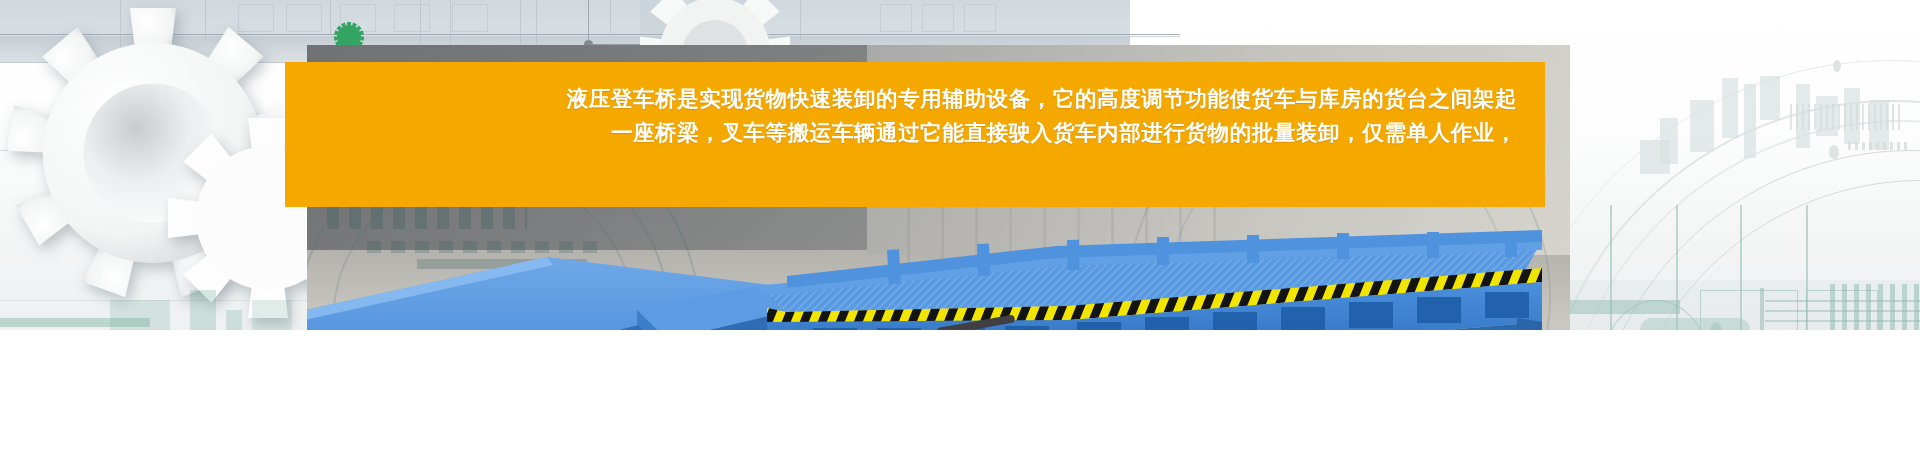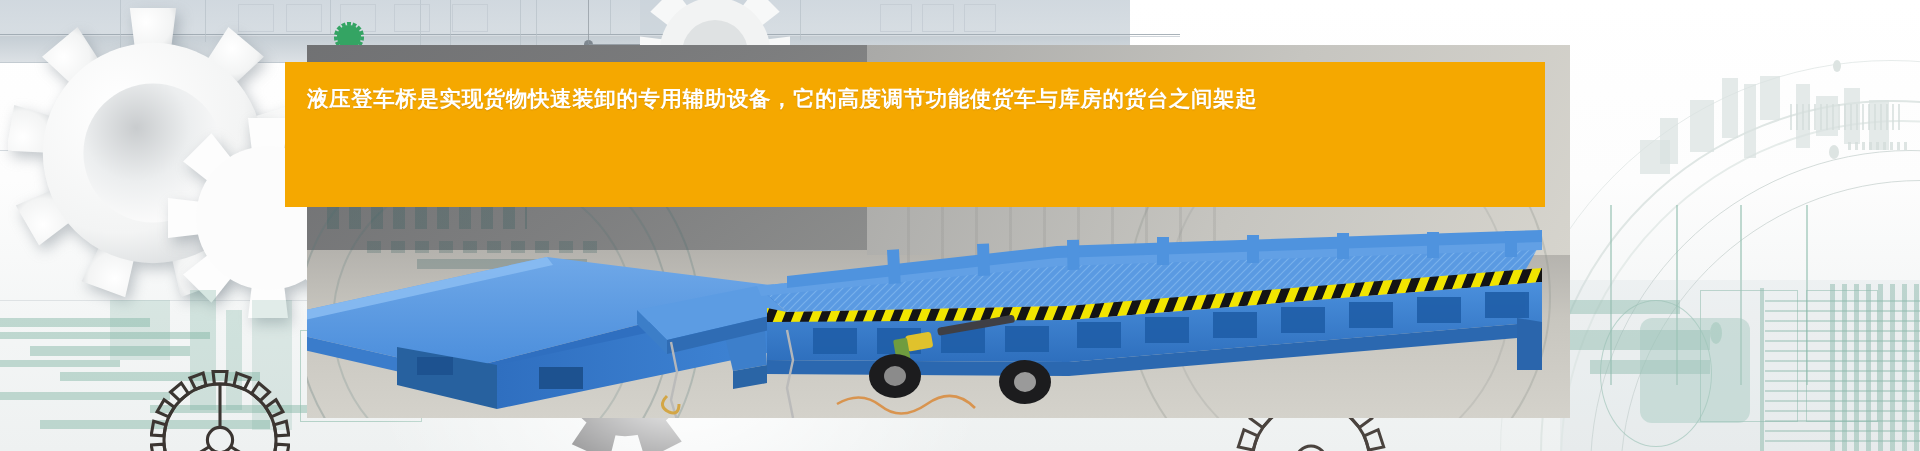--- a/index.html
+++ b/index.html
@@ -1,22 +1,22 @@
 <!DOCTYPE html>
 <html><head>
 <meta charset="utf-8">
 <style>
   html,body{margin:0;padding:0;}
   body{
     width:1920px;height:451px;overflow:hidden;
     font-family:"Liberation Sans","DejaVu Sans",sans-serif;
     background:#ffffff;
   }
-  #banner{position:relative;width:1920px;height:451px;overflow:hidden;
-    background:linear-gradient(180deg,#ffffff 0%,#fdfdfd 40%,#f4f6f6 70%,#eef1f1 100%);}
+  #banner{position:relative;width:1920px;height:330px;overflow:hidden;
+    background:linear-gradient(180deg,#ffffff 0%,#fdfdfd 40%,#f4f6f6 70%,#eef1f1 100%);text-align:right;}
 
   
   .bg-layer{position:absolute;inset:0;overflow:hidden;}
 
   .topband{position:absolute;left:0;top:0;width:1130px;height:62px;
     background:linear-gradient(180deg,#d7dde2 0%,#ccd4da 45%,#c3ccd3 55%,#dce1e5 100%);}
   .topband2{position:absolute;left:0;top:0;width:1130px;height:36px;
     background:linear-gradient(180deg,#cfd7de 0%,#dbe1e6 100%);opacity:.8;}
   .hline{position:absolute;height:1px;background:#9aa4ad;opacity:.85;}
   .vline{position:absolute;width:1px;background:#b7c0c7;opacity:.7;}
@@ -470,16 +470,17 @@
       <path d="M30,206 q-10,10 2,16 q10,4 10,-8" stroke="#d3a646" stroke-width="3" fill="none"></path>
 
       <path d="M200,214 q24,-14 44,2 q20,16 46,-2 q26,-18 48,4" stroke="#d9893a" stroke-width="2.6" fill="none" opacity=".85"></path>
     </svg>
 
   </div>
 
   <div id="orange">
     <div class="txt">
       <p>液压登车桥是实现货物快速装卸的专用辅助设备，它的高度调节功能使货车与库房的货台之间架起</p>
+      <p>一座桥梁，叉车等搬运车辆通过它能直接驶入货车内部进行货物的批量装卸，仅需单人作业，</p>
     </div>
   </div>
 
 </div>
 
 </body></html>

